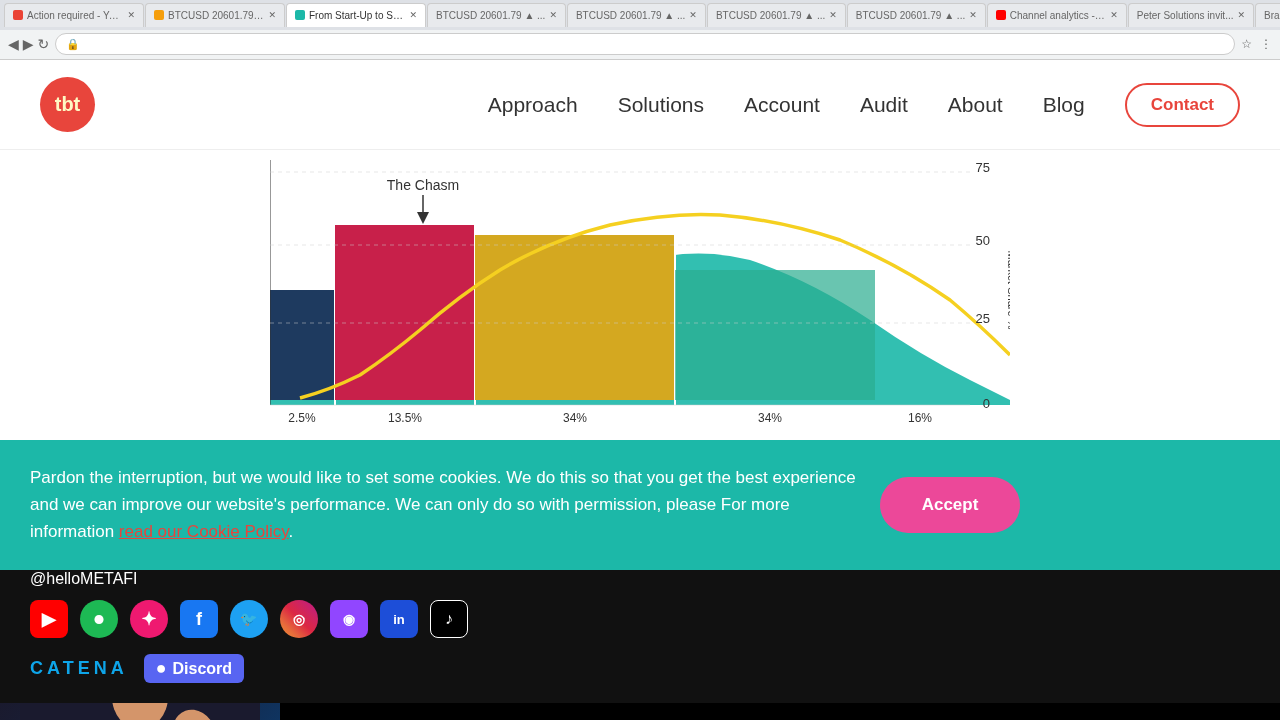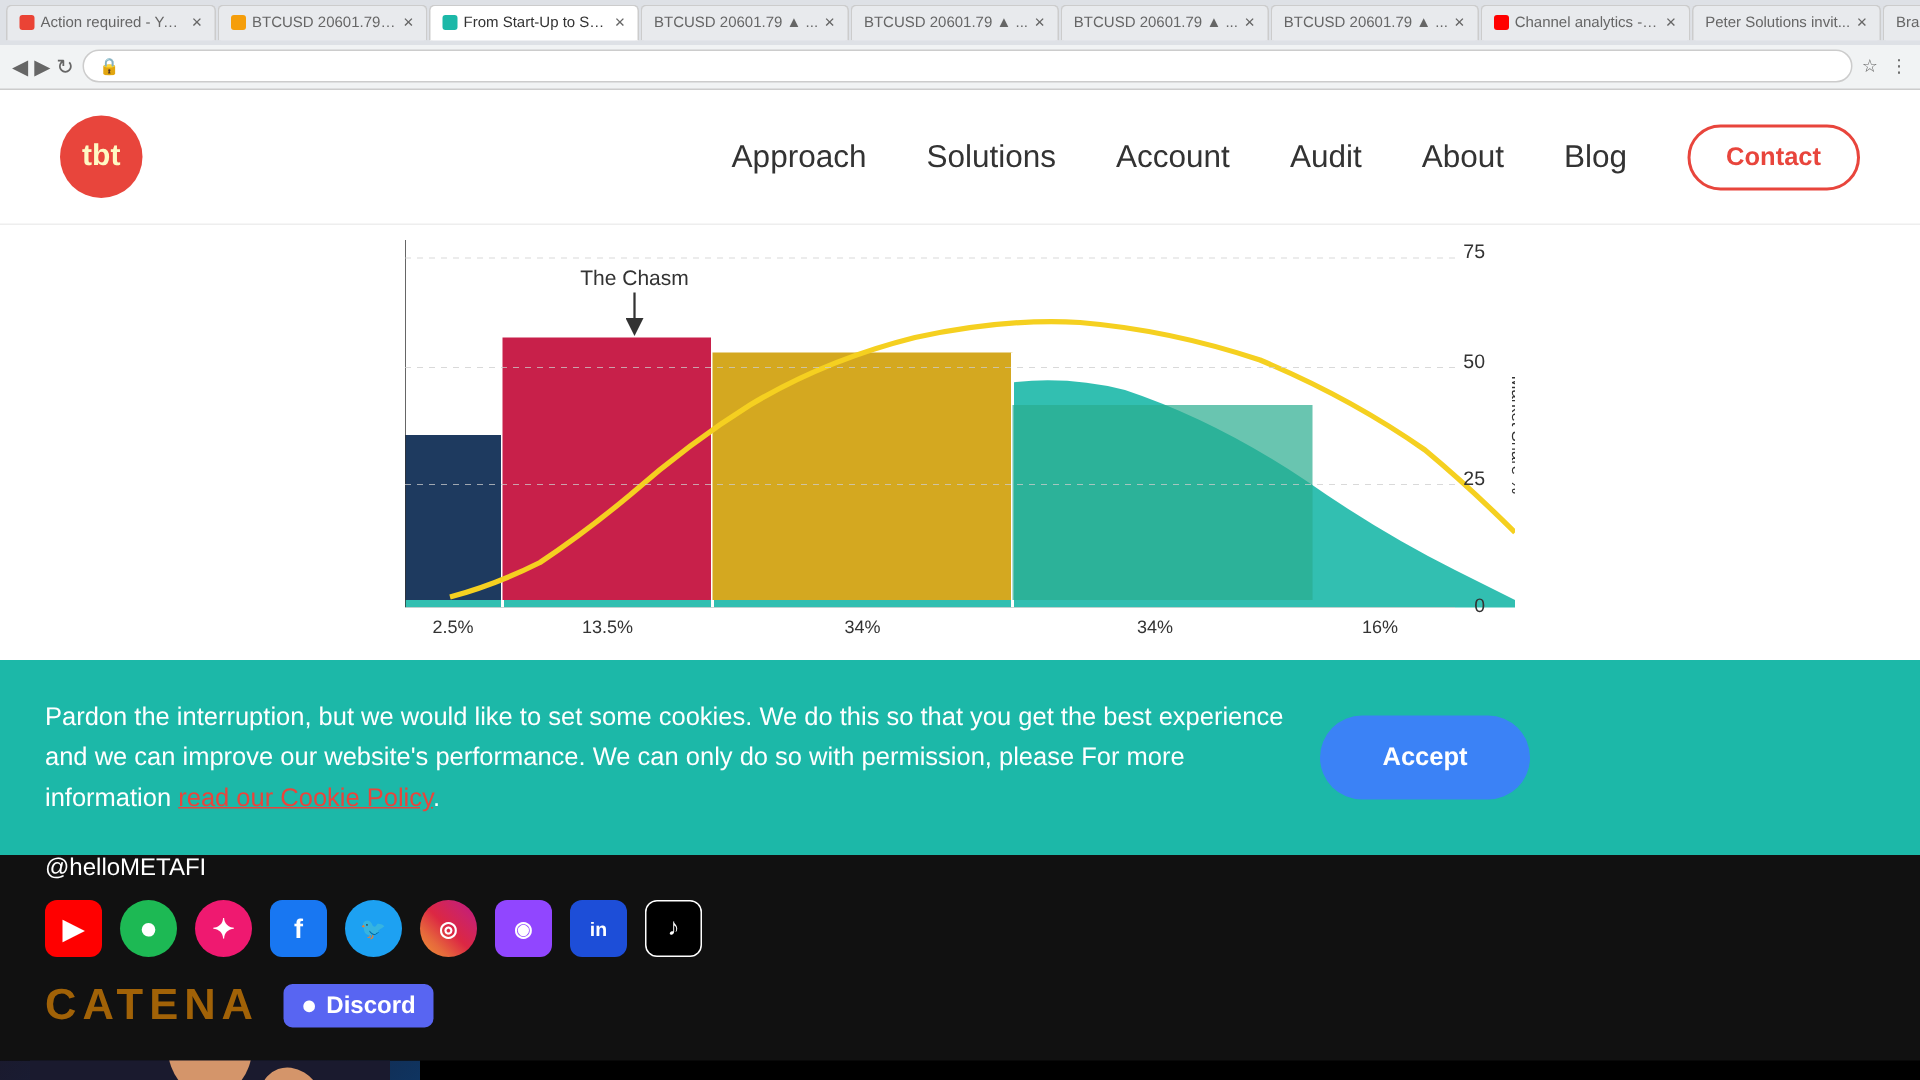--- a/index.html
+++ b/index.html
@@ -169,21 +169,21 @@
       font-size: 17px;
       line-height: 1.6;
       flex: 1;
       max-width: 830px;
     }
     .cookie-link {
       color: #e8453c;
       text-decoration: underline;
     }
     .cookie-accept-btn {
-      background: #3b82f6;
+      background: #ec4899;
       color: #fff;
       border: none;
       padding: 18px 28px;
       border-radius: 30px;
       font-size: 17px;
       font-weight: 600;
       cursor: pointer;
       white-space: nowrap;
       margin-left: 20px;
       flex-shrink: 0;
@@ -251,22 +251,22 @@
     .icon-instagram { background: linear-gradient(45deg, #f09433, #e6683c, #dc2743, #cc2366, #bc1888); border-radius: 50%; }
     .icon-twitch { background: #9146ff; border-radius: 8px; }
     .icon-linkedin { background: #1d4ed8; }
     .icon-tiktok { background: #000; border: 1px solid #fff; border-radius: 8px; }
     .social-bottom {
       display: flex;
       align-items: center;
       gap: 16px;
     }
     .catena-text {
-      color: #a16207;
-      font-size: 29px;
+      color: #0ea5e9;
+      font-size: 18px;
       font-weight: bold;
       letter-spacing: 4px;
     }
     .discord-badge {
       display: flex;
       align-items: center;
       gap: 6px;
       background: #5865f2;
       color: #fff;
       padding: 4px 12px;

